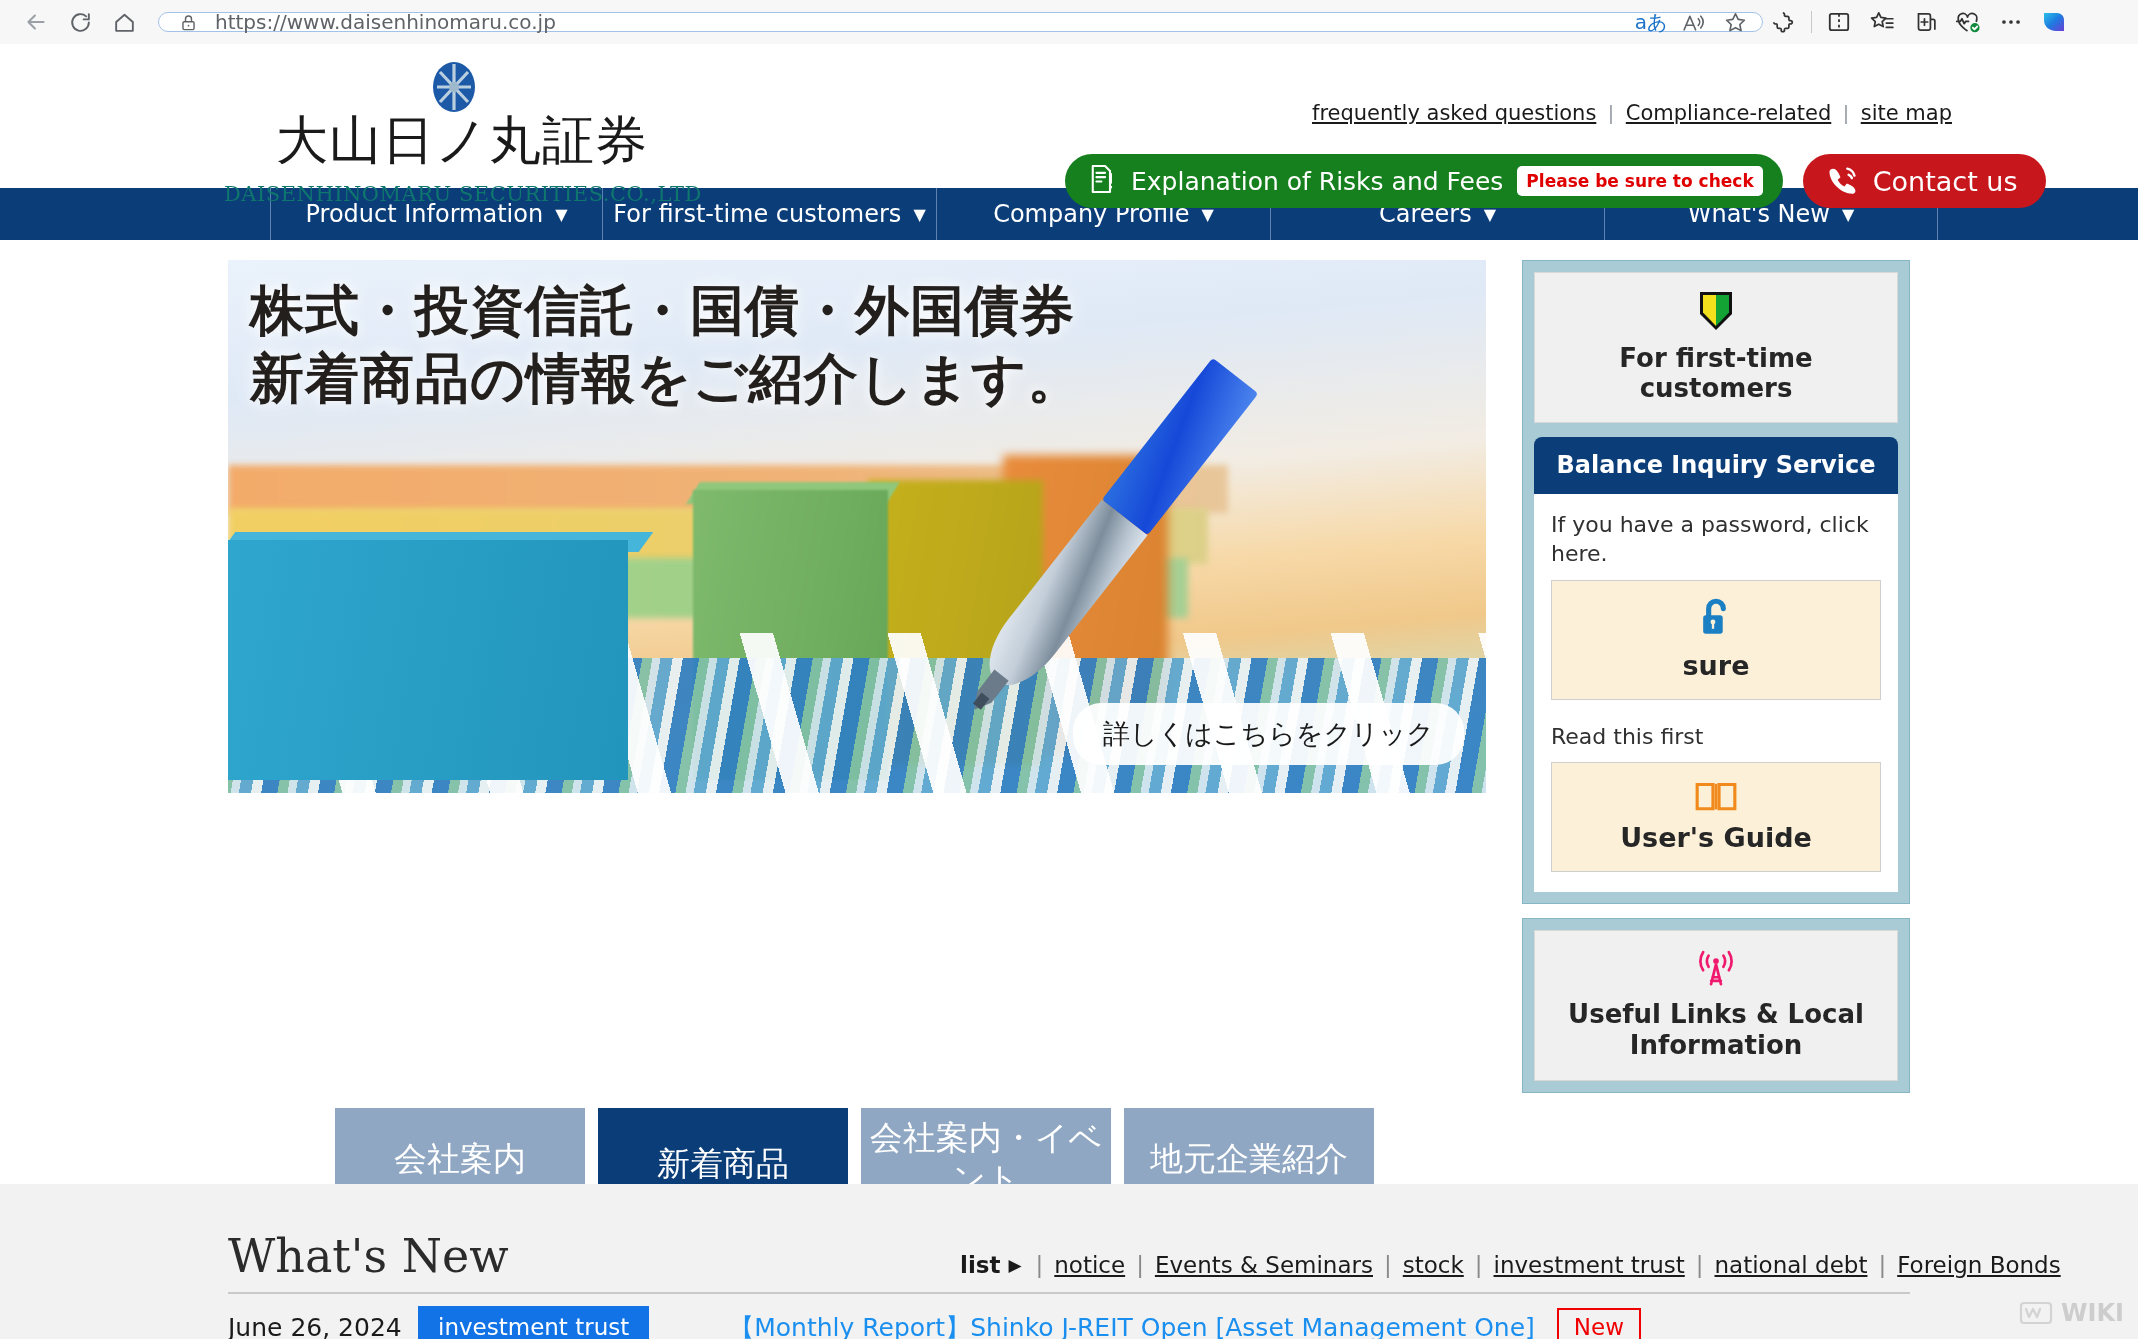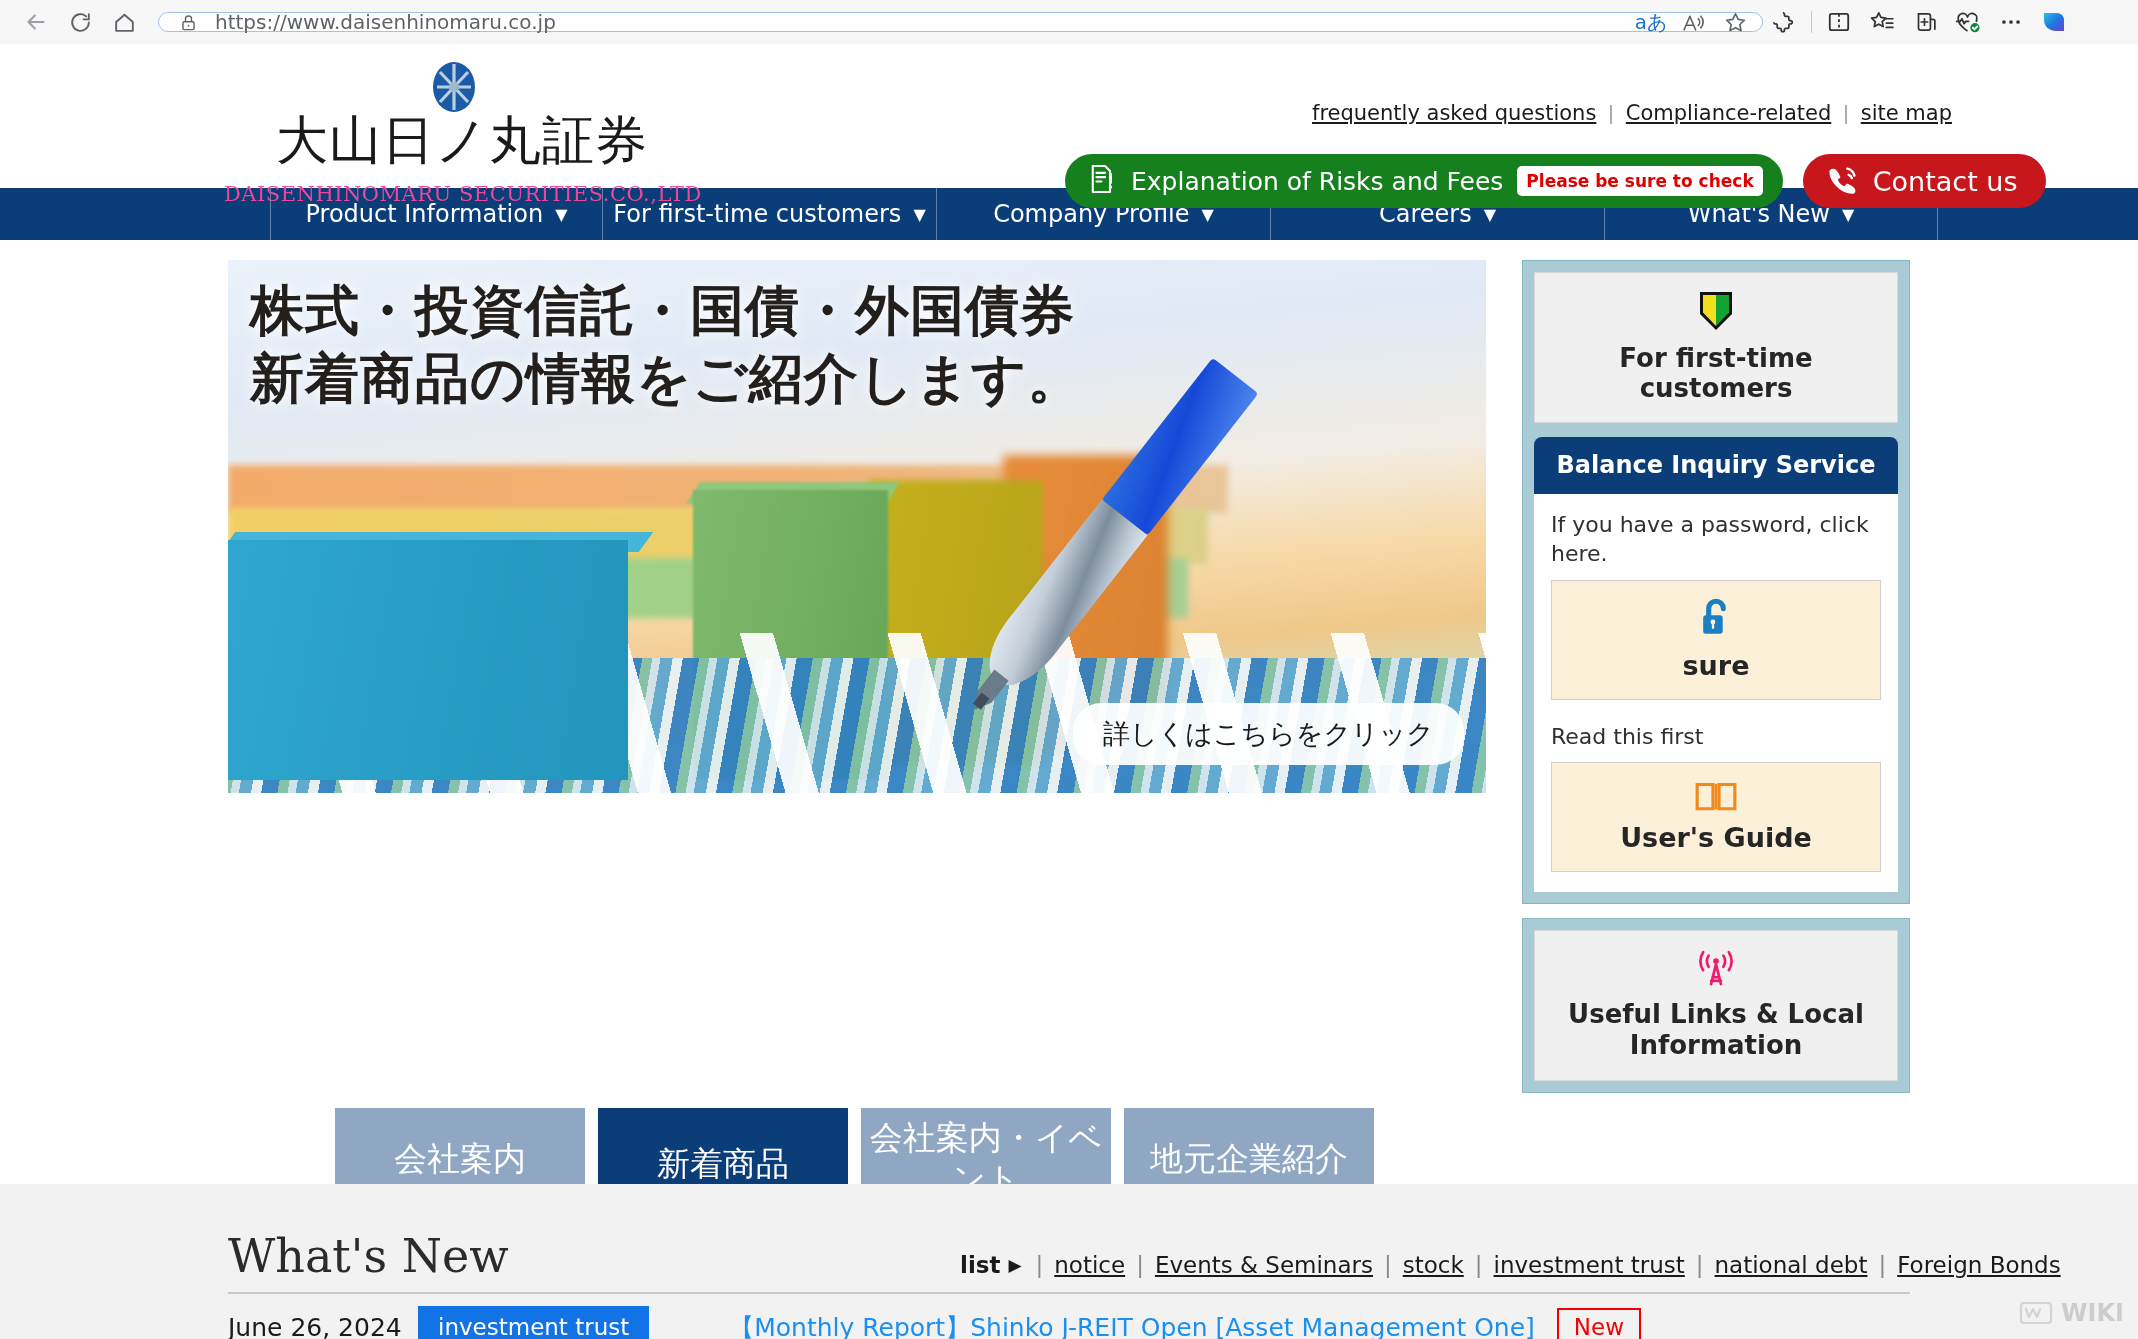--- a/index.html
+++ b/index.html
@@ -71,21 +71,21 @@
     width: 46px; height: 54px; margin-right: 16px;
     position: relative;
   }
   #company-name-ja {
     font-family: "DejaVu Serif", serif;
     font-size: 52px; color: #1a1a1a; letter-spacing: 1px;
     line-height: 1;
   }
   #company-name-en {
     font-family: "DejaVu Serif", serif;
-    font-size: 21px; color: #ec4899; letter-spacing: 0.5px;
+    font-size: 21px; color: #0f766e; letter-spacing: 0.5px;
     margin-top: 16px; margin-left: 2px;
   }
   #header-links {
     position: absolute; right: 186px; top: 57px;
     font-size: 21px; color: #222;
     display: flex; align-items: center; gap: 0;
   }
   #header-links a {
     color: #1a1a1a; text-decoration: underline;
     font-family: "DejaVu Sans", sans-serif;

